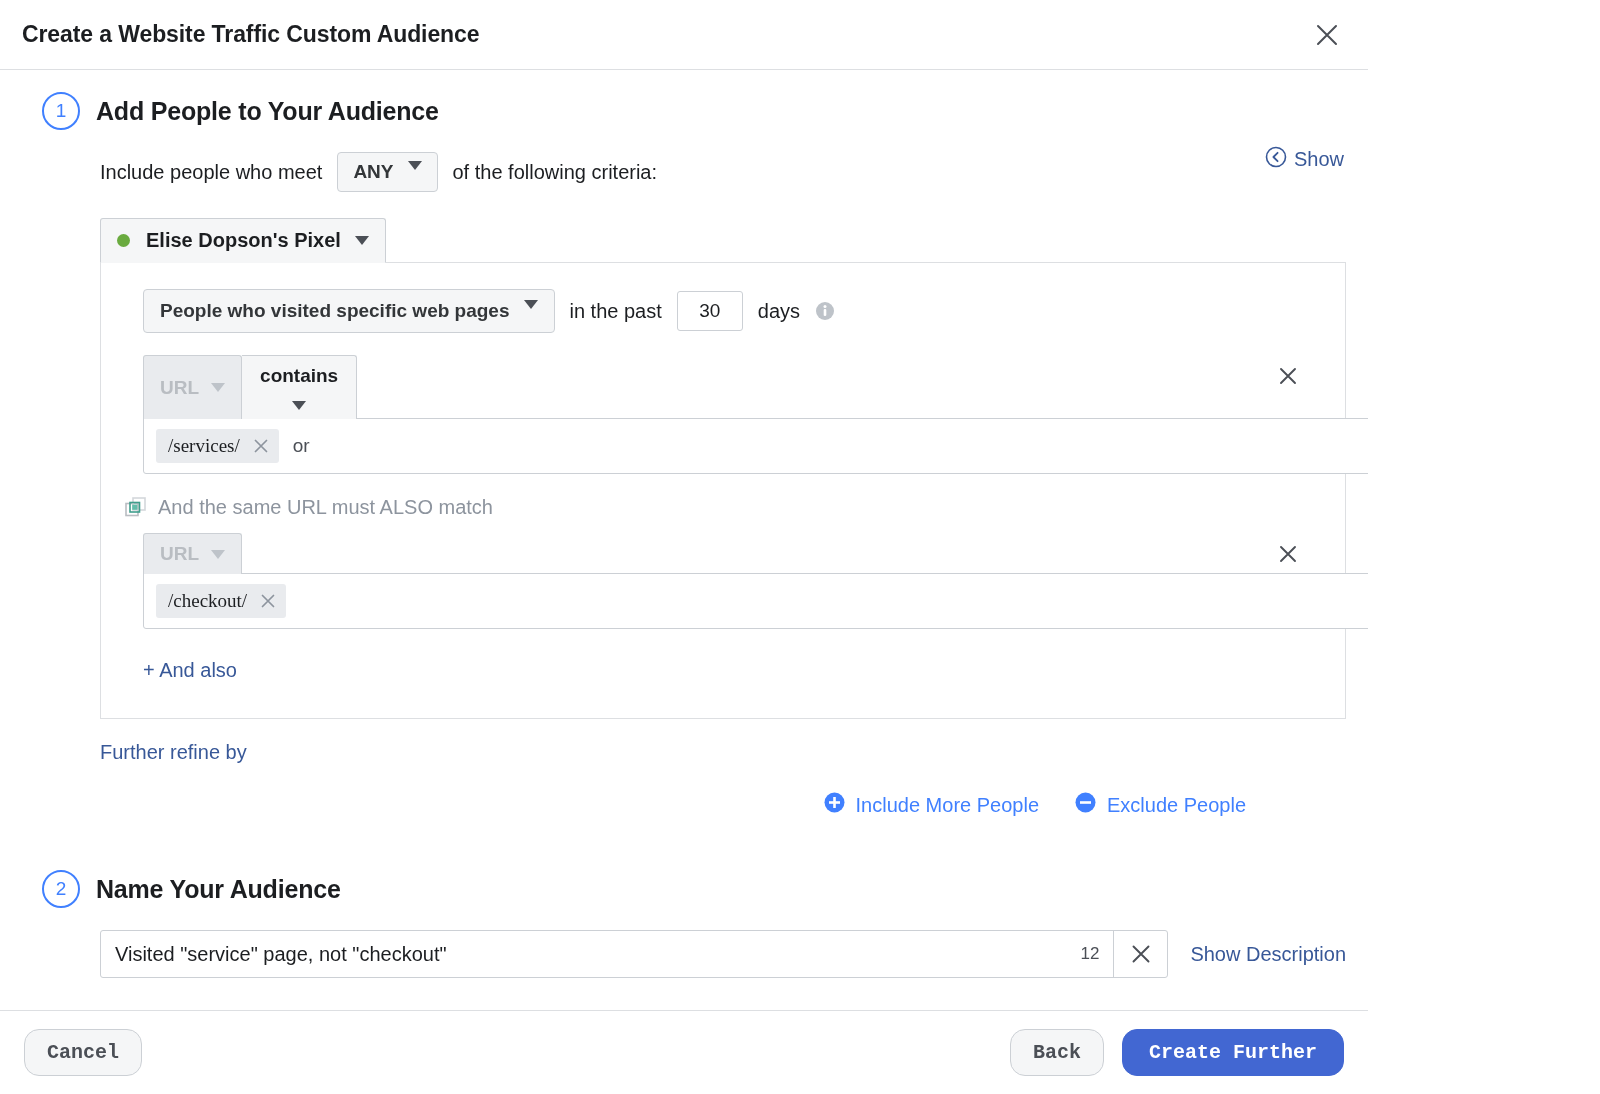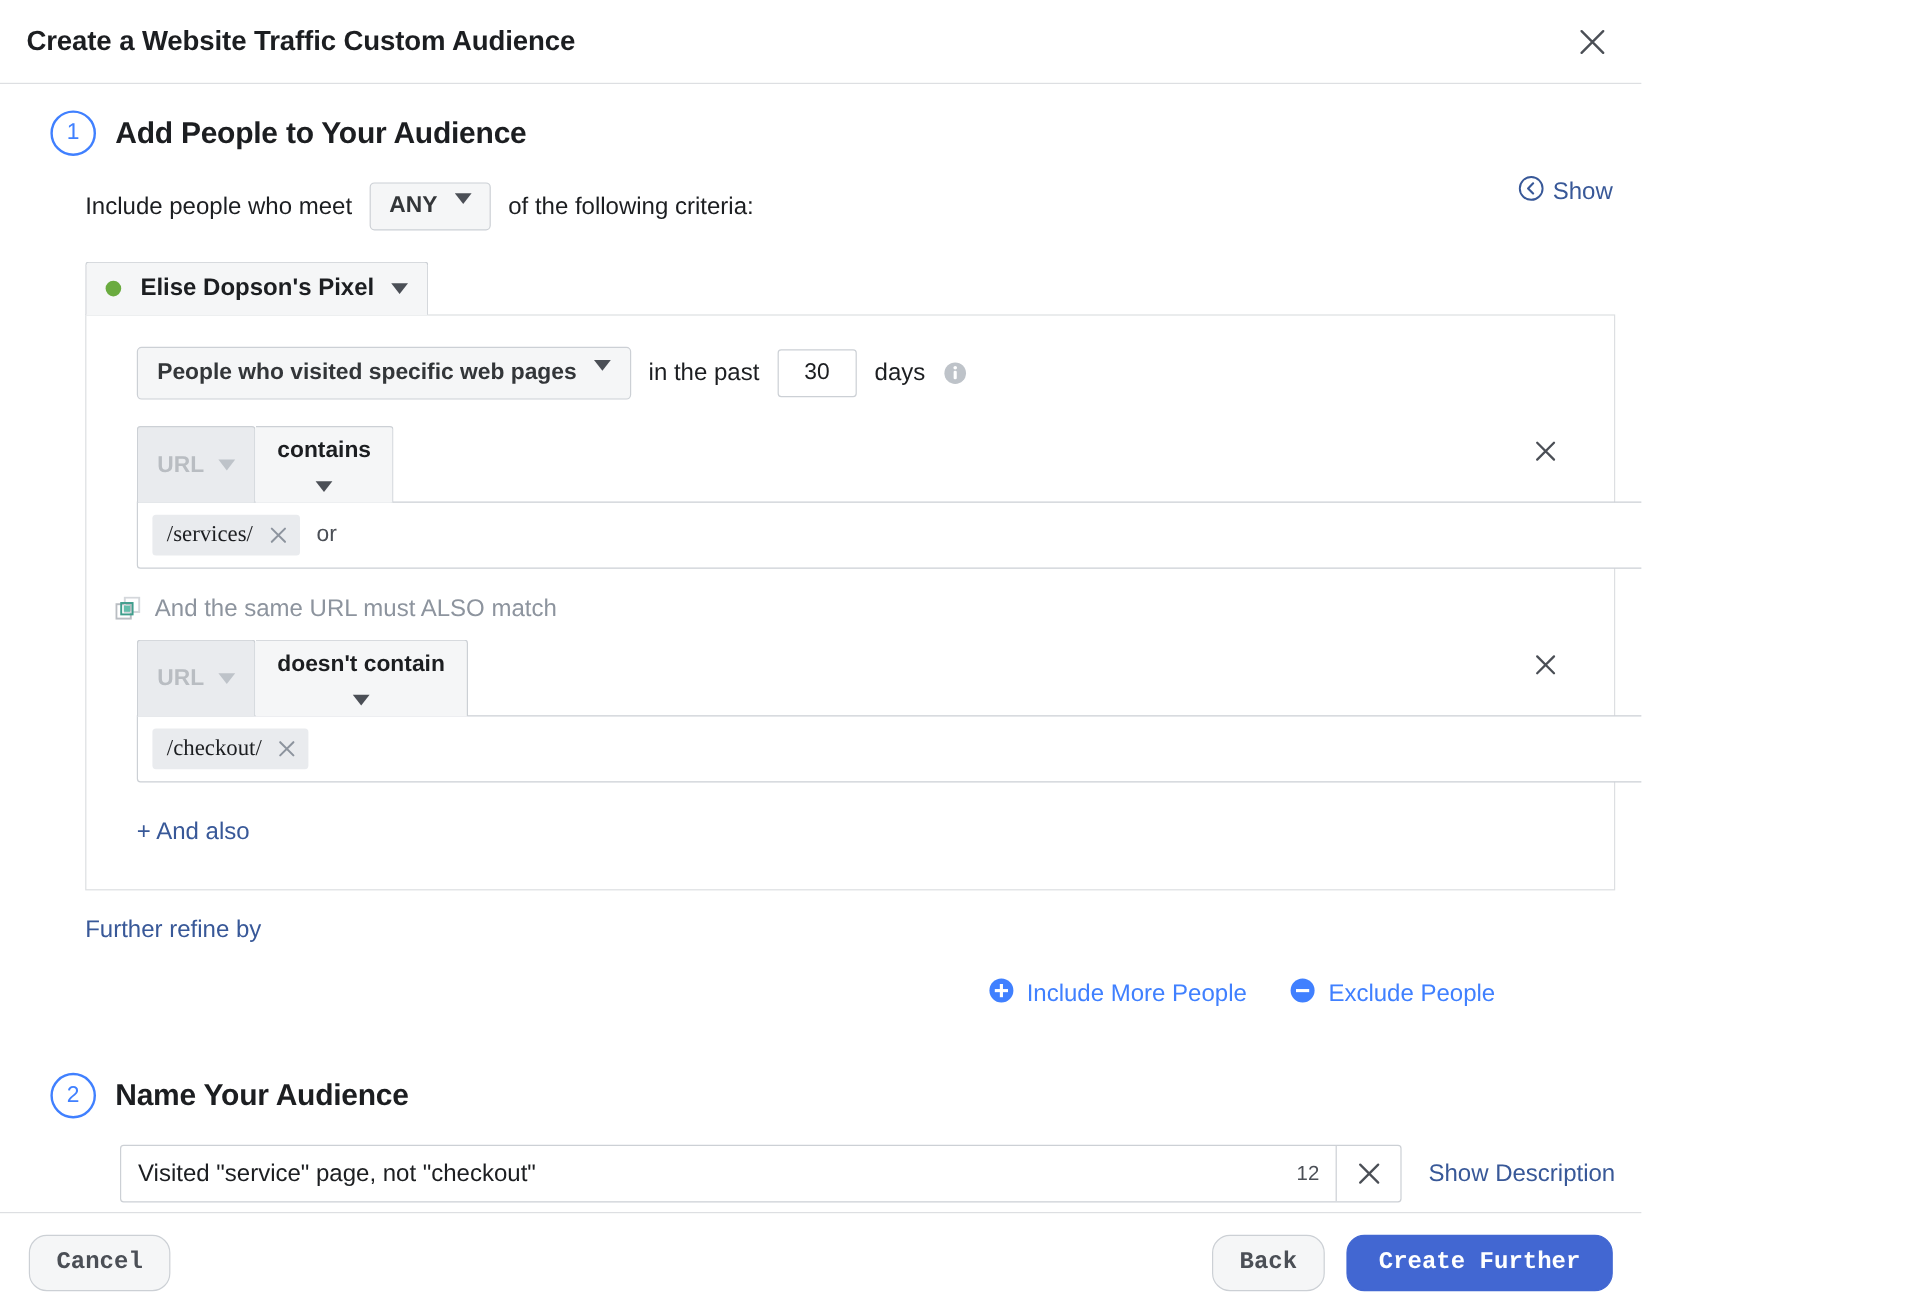--- a/index.html
+++ b/index.html
@@ -90,21 +90,21 @@
   .step-title {
     font-size: 25px;
     font-weight: bold;
     color: #1c1e21;
     letter-spacing: -0.2px;
   }
 
   .step1-row { margin-top: 22px; margin-left: 20px; }
   .step2-row { margin-top: 0px; margin-left: 20px; }
 
-  .indent { margin-left: 49px; }
+  .indent { margin-left: 78px; }
 
   
   .criteria-line {
     display: flex;
     align-items: center;
     gap: 15px;
     margin-top: 22px;
     font-size: 20px;
     color: #1c1e21;
   }
@@ -500,24 +500,20 @@
             </span>
             <span>And the same URL must ALSO match</span>
           </div>
 
           
           <div class="filter-block" style="margin-top:14px;">
             <div class="filter-tabs">
               <span class="tab-url">
                 <span>URL</span>
                 <span class="caret caret-light"></span>
-              </span>
-              <span class="tab-op">
-                <span>doesn't contain</span>
-                <span class="caret"></span>
               </span>
               <span class="row-x">
                 <svg width="20" height="20" viewBox="0 0 20 20" aria-hidden="true">
                   <path d="M3 3 L17 17 M17 3 L3 17" stroke="#4b4f56" stroke-width="1.9" stroke-linecap="round" fill="none"></path>
                 </svg>
               </span>
             </div>
             <div class="token-field">
               <span class="token">
                 <span>/checkout/</span>

